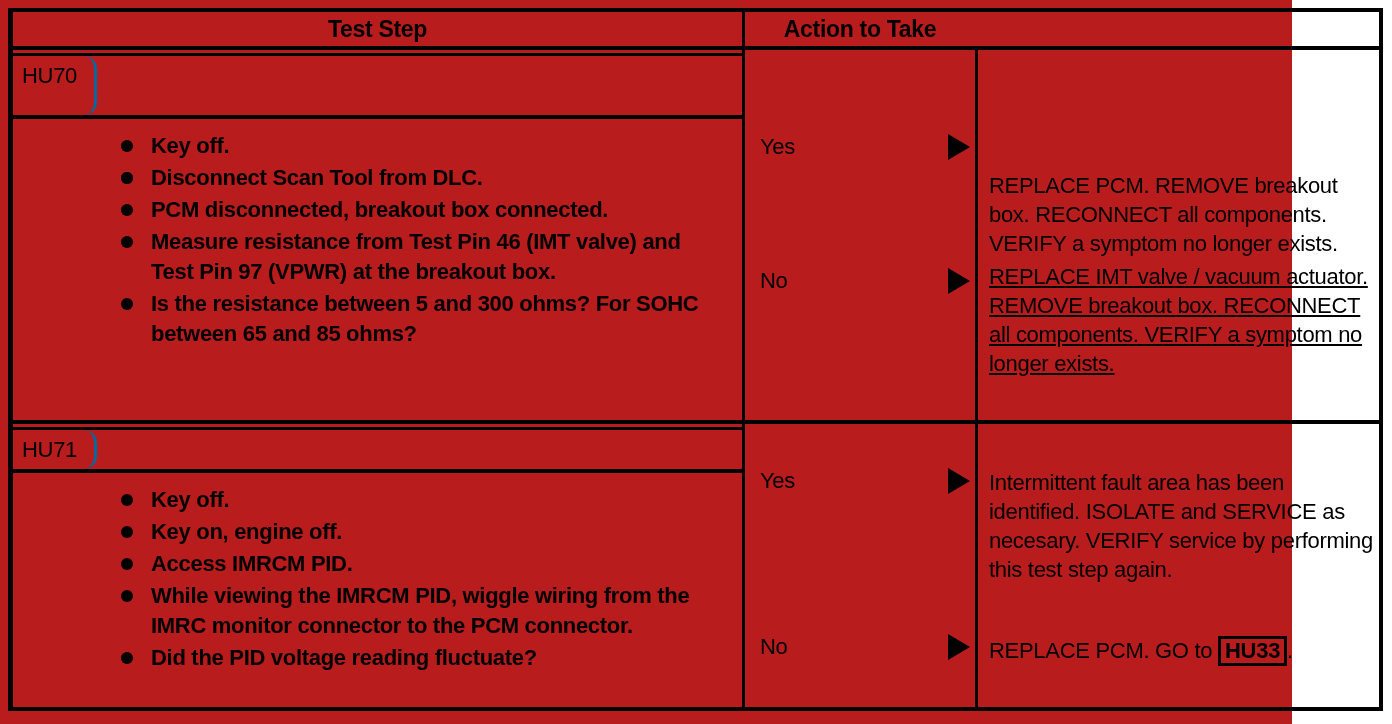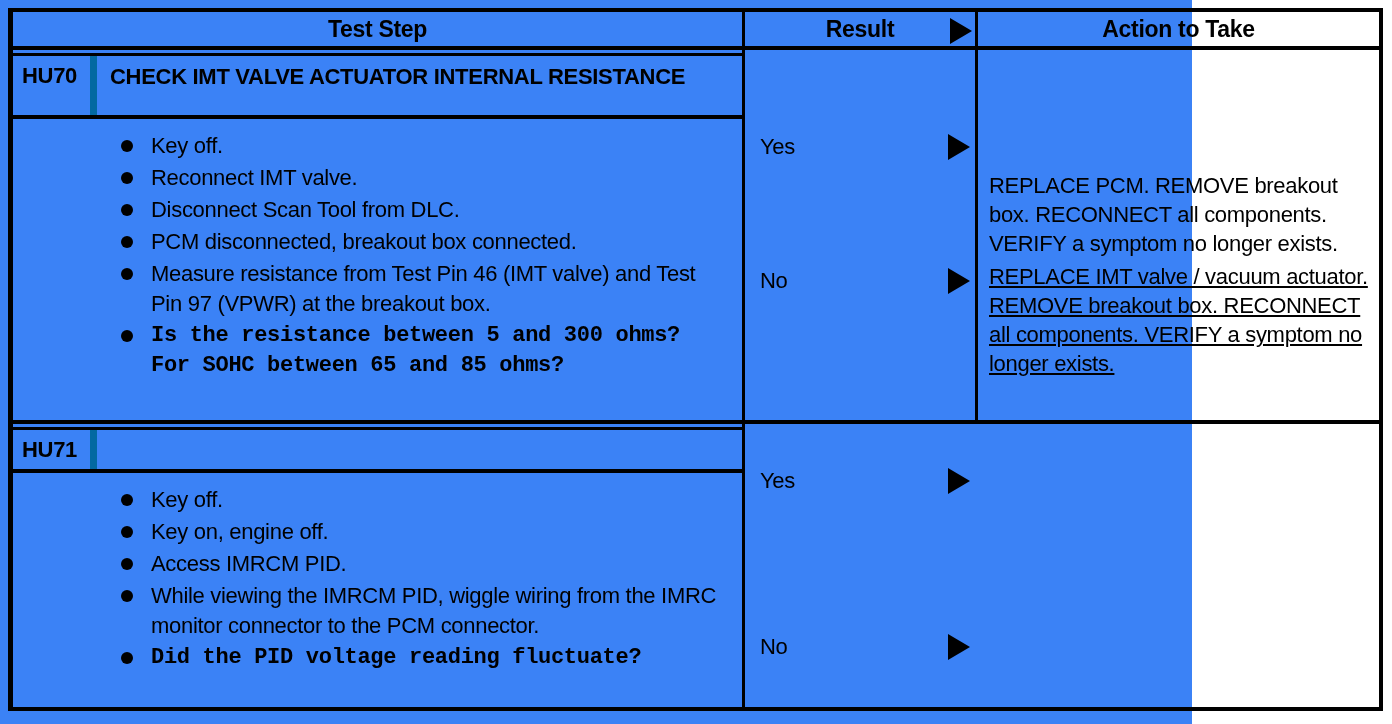--- a/index.html
+++ b/index.html
@@ -1,18 +1,18 @@
 <!DOCTYPE html>
 <html><head>
 <meta charset="utf-8">
 <style>
   * { margin:0; padding:0; box-sizing:border-box; }
   html,body { background:#fff; }
   .page {
-    position:relative; width:1192px; height:724px; background:#3b82f6;
+    position:relative; width:1292px; height:724px; background:#b91c1c;
     font-family:"Liberation Sans", sans-serif; color:#000;
     letter-spacing:-0.3px;
   }
   .tbl {
     position:absolute; left:8px; top:8px; width:1375px; height:703px;
     border:4px solid #000; border-left-width:5px;
     display:grid; grid-template-rows:38px 370px 1fr;
   }
   .grid3 { display:grid; grid-template-columns:729px 233px 1fr; }
   .thead { border-bottom:4px solid #000; }
@@ -23,37 +23,37 @@
   .th + .th, .td + .td { border-left:3px solid #000; }
   .trow2 { border-top:4px solid #000; }
   .td { position:relative; }
 
   
   .titlebox {
     display:flex; margin-top:3px;
     border-top:3px solid #000; border-bottom:4px solid #000;
   }
   .code {
-    flex:0 0 84px; border-right:7px solid #0369a1;
-    font-weight:bold; font-size:22px; padding:7px 2px 6px 9px;
+    flex:0 0 84px; border-right:3px solid #0369a1;
+    font-weight:normal; font-size:22px; padding:7px 2px 6px 9px;border-radius:13px;
   }
   .title {
     font-weight:bold; font-size:22px; line-height:30px;
     padding:6px 10px 6px 13px; max-width:610px;
   }
   .r1 .titlebox { min-height:66px; }
   .r2 .titlebox { min-height:40px;justify-content:space-between; }
 
   
   .steps { list-style:none; margin-top:12px; padding-left:100px; }
   .step { position:relative; padding-left:38px; padding-right:16px;
-          font-size:22px; line-height:30px; margin-bottom:2px; }
+          font-size:22px; line-height:30px; margin-bottom:2px;font-weight:bold; }
   .blt { position:absolute; left:8px; top:9px; width:12px; height:12px;
          border-radius:50%; background:#000; }
-  .step.q { font-weight:bold;font-family:Liberation Mono, monospace; }
+  .step.q { font-weight:bold; }
 
   
   .resline { position:absolute; left:15px; right:5px;
              display:flex; justify-content:space-between; align-items:flex-end; }
   .reslabel { font-size:22px; }
   .arrow { width:0; height:0; border-top:13px solid transparent;
            border-bottom:13px solid transparent; border-left:22px solid #000; }
   .th-result .arrow { position:absolute; right:3px; top:6px; }
   .r1-yes { top:84px; } .r1-no { top:218px; }
   .r2-yes { top:44px; } .r2-no { top:210px; }
@@ -68,38 +68,33 @@
 </head>
 <body>
 
 <div class="page">
   <div class="tbl">
 
     <div class="thead grid3">
       <div class="th th-step">
         <span>Test Step</span>
       </div>
-      <div class="th th-result">
-        <span>Result</span>
-        <span class="arrow"></span>
-      </div>
       <div class="th th-action">
         <span>Action to Take</span>
       </div>
     </div>
 
     <div class="trow grid3 r1">
       <div class="td td-step">
         <div class="titlebox">
           <div class="code">HU70</div>
-          <div class="title">CHECK IMT VALVE ACTUATOR INTERNAL RESISTANCE</div>
         </div>
         <ul class="steps">
           <li class="step"><span class="blt"></span><span>Key off.</span></li>
-          <li class="step"><span class="blt"></span><span>Reconnect IMT valve.</span></li>
+          <li class="step"><span class="blt"></span></li>
           <li class="step"><span class="blt"></span><span>Disconnect Scan Tool from DLC.</span></li>
           <li class="step"><span class="blt"></span><span>PCM disconnected, breakout box connected.</span></li>
           <li class="step"><span class="blt"></span><span>Measure resistance from Test Pin 46 (IMT valve) and Test Pin 97 (VPWR) at the breakout box.</span></li>
           <li class="step q"><span class="blt"></span><span>Is the resistance between 5 and 300 ohms? For SOHC between 65 and 85 ohms?</span></li>
         </ul>
       </div>
       <div class="td td-result">
         <div class="resline r1-yes">
           <span class="reslabel">Yes</span>
           <span class="arrow"></span>
@@ -131,16 +126,20 @@
       <div class="td td-result">
         <div class="resline r2-yes">
           <span class="reslabel">Yes</span>
           <span class="arrow"></span>
         </div>
         <div class="resline r2-no">
           <span class="reslabel">No</span>
           <span class="arrow"></span>
         </div>
       </div>
+      <div class="td td-action">
+        <p class="act a-r2-1">Intermittent fault area has been identified. ISOLATE and SERVICE as necesary. VERIFY service by performing this test step again.</p>
+        <p class="act a-r2-2"><span>REPLACE PCM. GO to </span><span class="ref">HU33</span><span>.</span></p>
+      </div>
     </div>
 
   </div>
 </div>
 
 </body></html>

